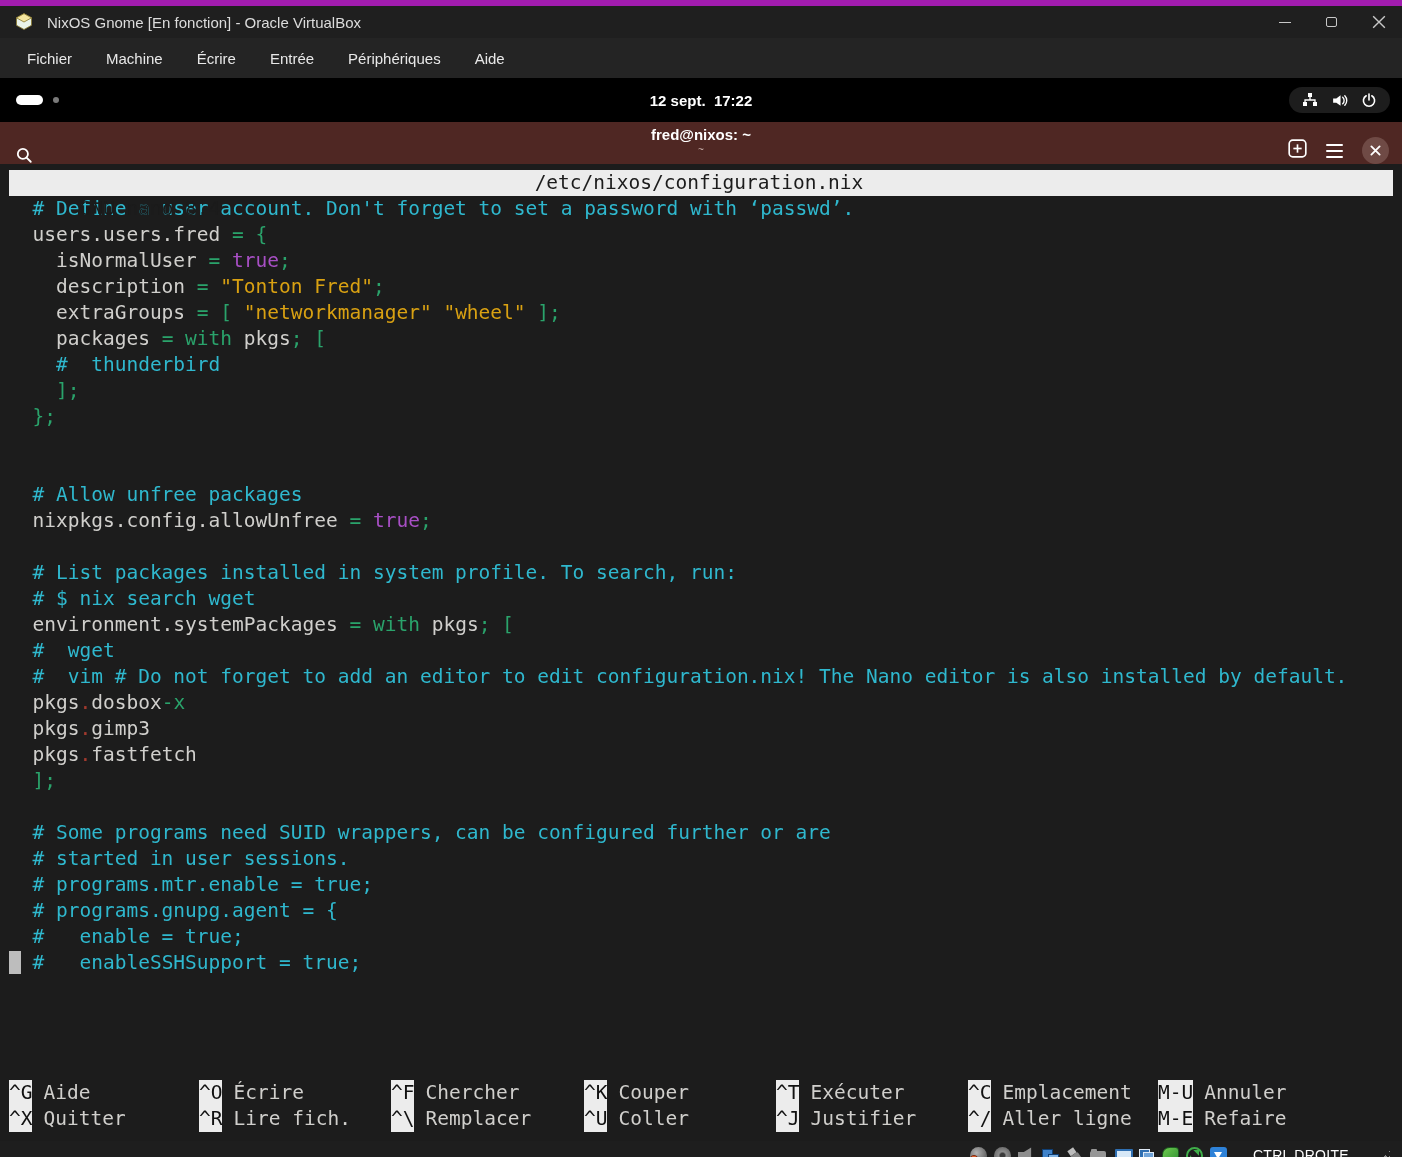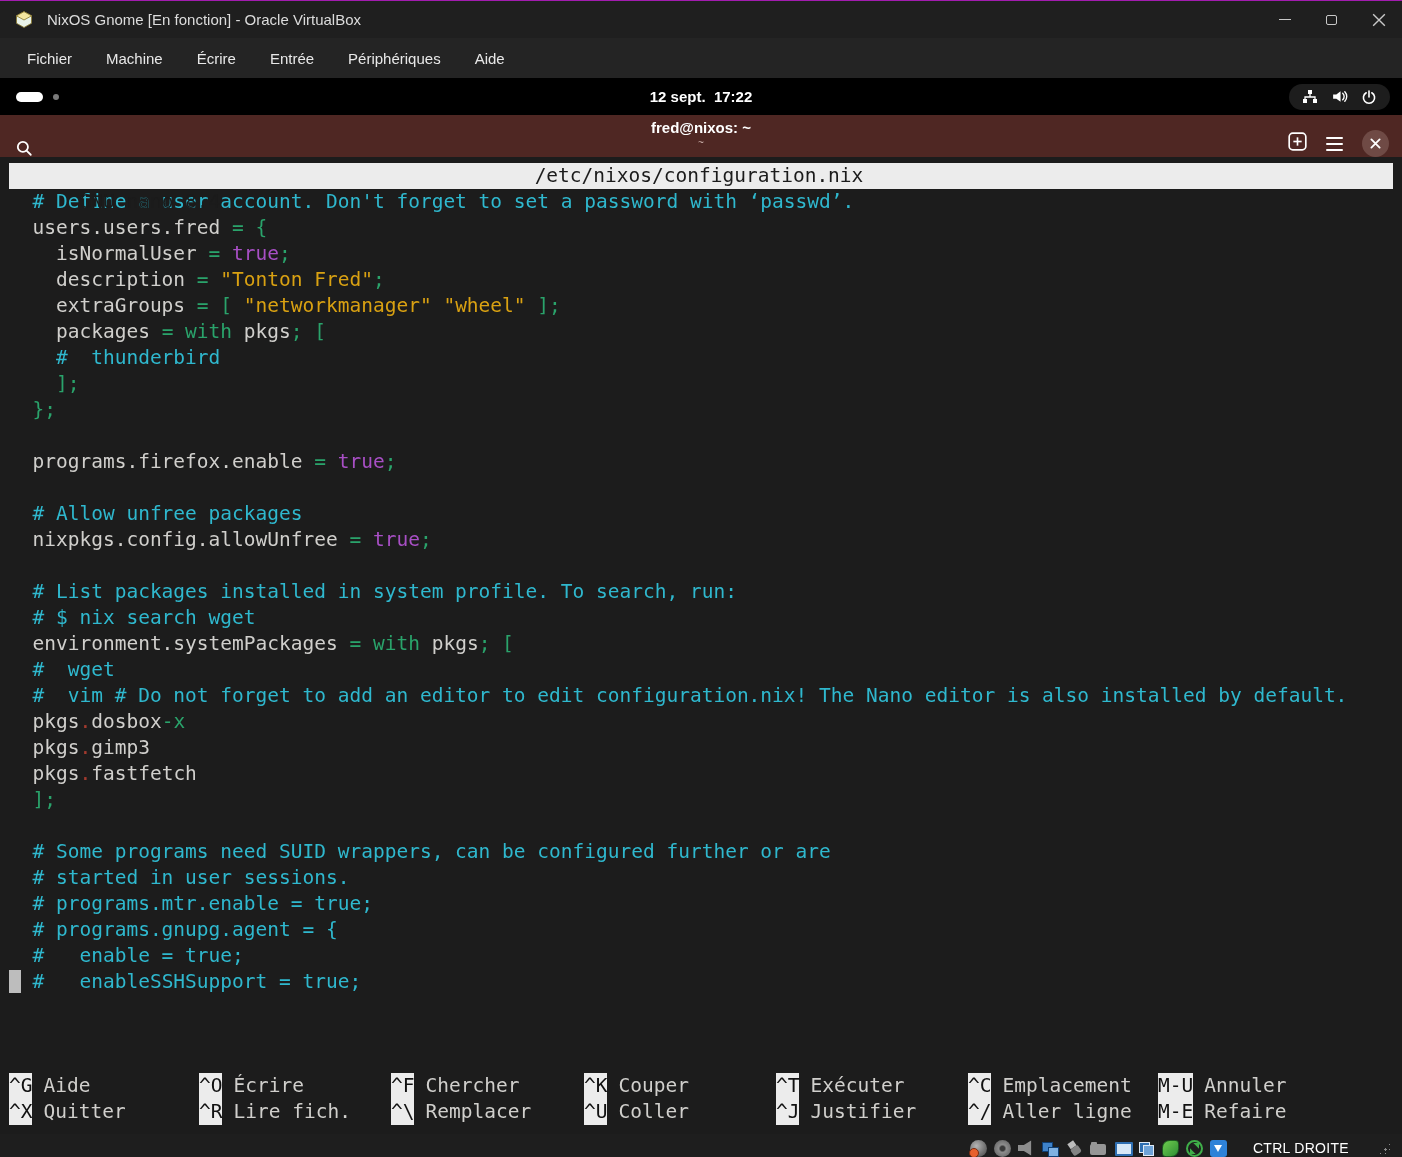--- a/index.html
+++ b/index.html
@@ -9,34 +9,34 @@
     --syntax-comment:#2fb8ce; --syntax-ident:#d0cfcc; --syntax-green:#2aa36b;
     --syntax-purple:#a84fc5; --syntax-string:#d9a112; --syntax-red:#a33a2e;
   }
   *{box-sizing:border-box}
   html,body{margin:0;padding:0}
   body{width:1402px;height:1157px;overflow:hidden;background:#000;
        font-family:"Liberation Sans", sans-serif;}
 
   
   .titlebar{height:38px;background:var(--titlebar-bg);display:flex;align-items:center;
-            border-top:1px solid #a21caf;}
+            border-top:6px solid #a21caf;}
   .vbox-logo{width:22px;height:20px;margin-left:13px;flex:none}
   .title-text{color:#dcdcdc;font-size:15px;margin-left:12px;white-space:nowrap}
   .win-controls{margin-left:auto;display:flex;height:100%}
   .win-btn{width:47px;height:100%;display:flex;align-items:center;justify-content:center;color:#c8c8c8}
   .min-glyph{width:12px;height:1px;background:#c8c8c8}
   .max-glyph{width:11px;height:10px;border:1px solid #c8c8c8;border-radius:2px}
 
   
   .menubar{height:40px;background:var(--menubar-bg);display:flex;align-items:center;padding-left:10px}
   .menu-item{color:#e8e8e8;font-size:15px;padding:9px 17px;cursor:default;white-space:nowrap}
 
   
-  .gnome-bar{height:37px;background:var(--gnome-bar-bg);display:flex;align-items:center;position:relative}
+  .gnome-bar{height:44px;background:var(--gnome-bar-bg);display:flex;align-items:center;position:relative}
   .ws-wrap{display:flex;align-items:center;margin-left:16px;gap:10px}
   .ws-pill{width:27px;height:10px;background:#fff;border-radius:5px}
   .ws-dot{width:6px;height:6px;background:#7a7a7a;border-radius:50%}
   .clock{position:absolute;left:0;right:0;text-align:center;color:#fff;font-weight:bold;
          font-size:15px;white-space:pre;pointer-events:none}
   .tray{margin-left:auto;margin-right:12px;background:#1d1d1d;border-radius:15px;height:26px;
         display:flex;align-items:center;gap:13px;padding:0 13px;z-index:1}
 
   
   .term-header{height:42px;background:var(--terminal-header);display:flex;align-items:flex-end;position:relative}
@@ -210,21 +210,20 @@
       <div class="code-line"><span class="c-comment">  # Define a user account. Don't forget to set a password with ‘passwd’.</span></div>
       <div class="code-line"><span class="c-ident">  users.users.fred </span><span class="c-green">= {</span></div>
       <div class="code-line"><span class="c-ident">    isNormalUser </span><span class="c-green">= </span><span class="c-purple">true</span><span class="c-green">;</span></div>
       <div class="code-line"><span class="c-ident">    description </span><span class="c-green">= </span><span class="c-string">"Tonton Fred"</span><span class="c-green">;</span></div>
       <div class="code-line"><span class="c-ident">    extraGroups </span><span class="c-green">= [ </span><span class="c-string">"networkmanager" "wheel"</span><span class="c-green"> ];</span></div>
       <div class="code-line"><span class="c-ident">    packages </span><span class="c-green">= with</span><span class="c-ident"> pkgs</span><span class="c-green">; [</span></div>
       <div class="code-line"><span class="c-comment">    #  thunderbird</span></div>
       <div class="code-line"><span class="c-green">    ];</span></div>
       <div class="code-line"><span class="c-green">  };</span></div>
       <div class="code-line"></div>
-      <div class="code-line"><span class="c-ident">  programs.firefox.enable </span><span class="c-green">= </span><span class="c-purple">true</span><span class="c-green">;</span></div>
       <div class="code-line"></div>
       <div class="code-line"><span class="c-comment">  # Allow unfree packages</span></div>
       <div class="code-line"><span class="c-ident">  nixpkgs.config.allowUnfree </span><span class="c-green">= </span><span class="c-purple">true</span><span class="c-green">;</span></div>
       <div class="code-line"></div>
       <div class="code-line"><span class="c-comment">  # List packages installed in system profile. To search, run:</span></div>
       <div class="code-line"><span class="c-comment">  # $ nix search wget</span></div>
       <div class="code-line"><span class="c-ident">  environment.systemPackages </span><span class="c-green">= with</span><span class="c-ident"> pkgs</span><span class="c-green">; [</span></div>
       <div class="code-line"><span class="c-comment">  #  wget</span></div>
       <div class="code-line"><span class="c-comment">  #  vim # Do not forget to add an editor to edit configuration.nix! The Nano editor is also installed by default.</span></div>
       <div class="code-line"><span class="c-ident">  pkgs</span><span class="c-red">.</span><span class="c-ident">dosbox</span><span class="c-green">-x</span></div>

